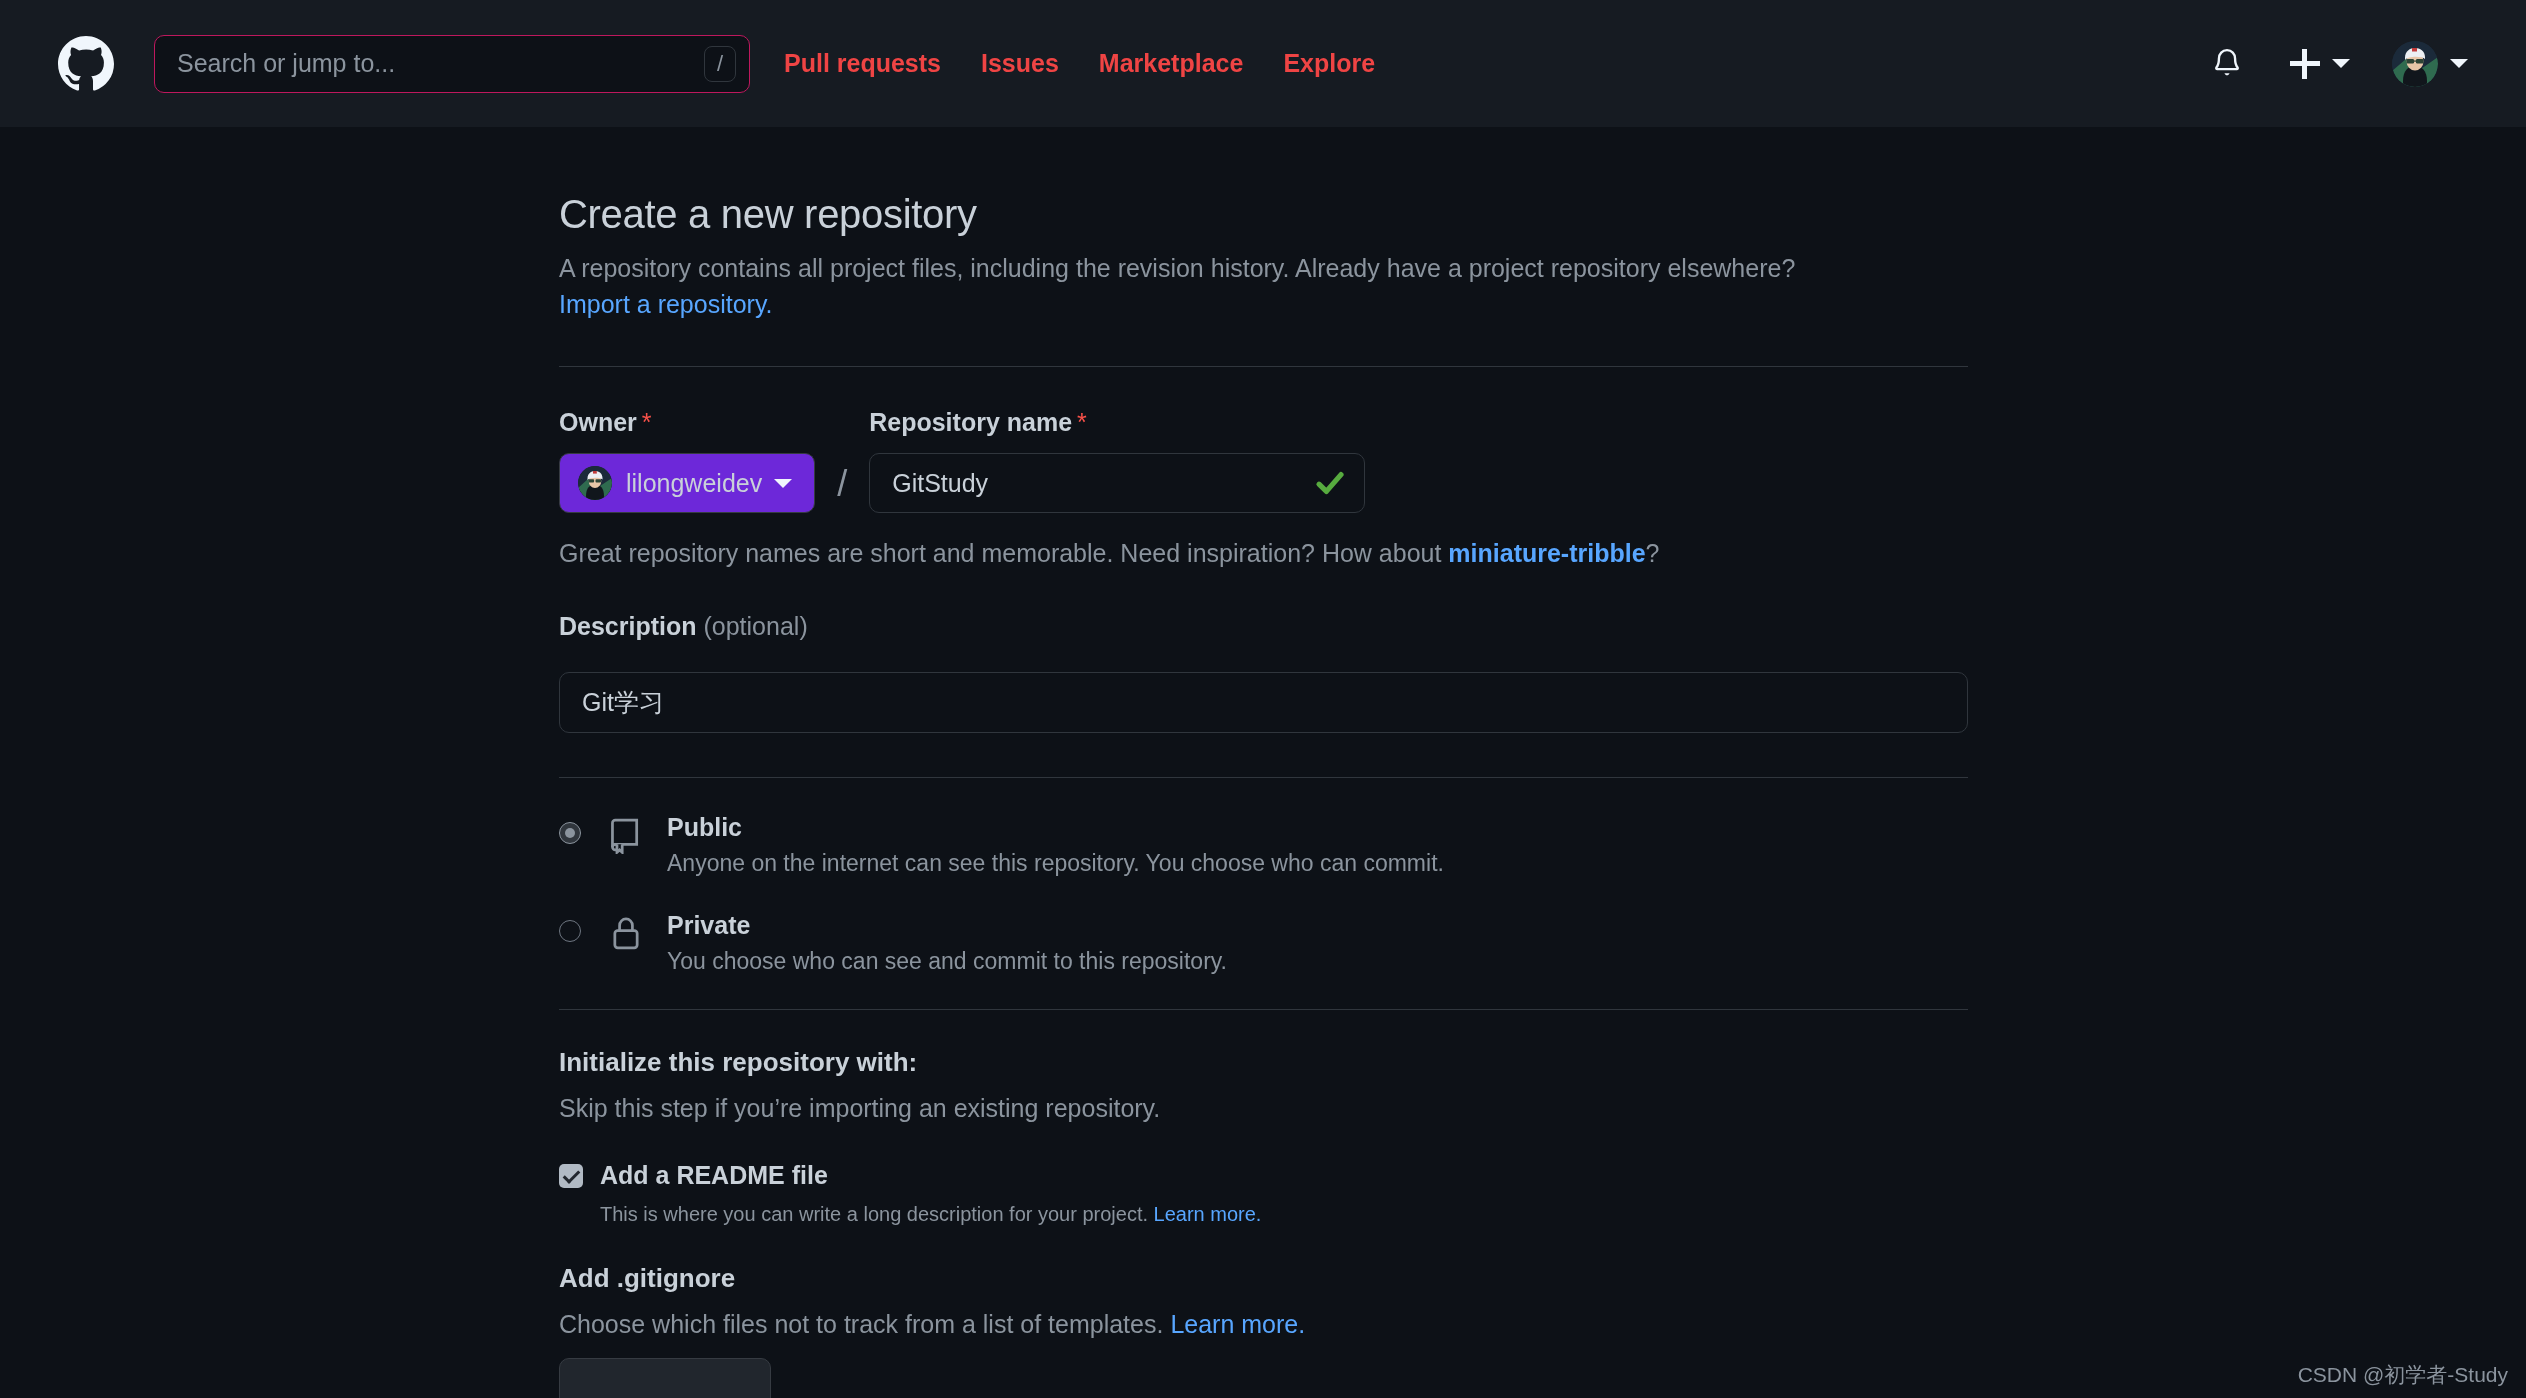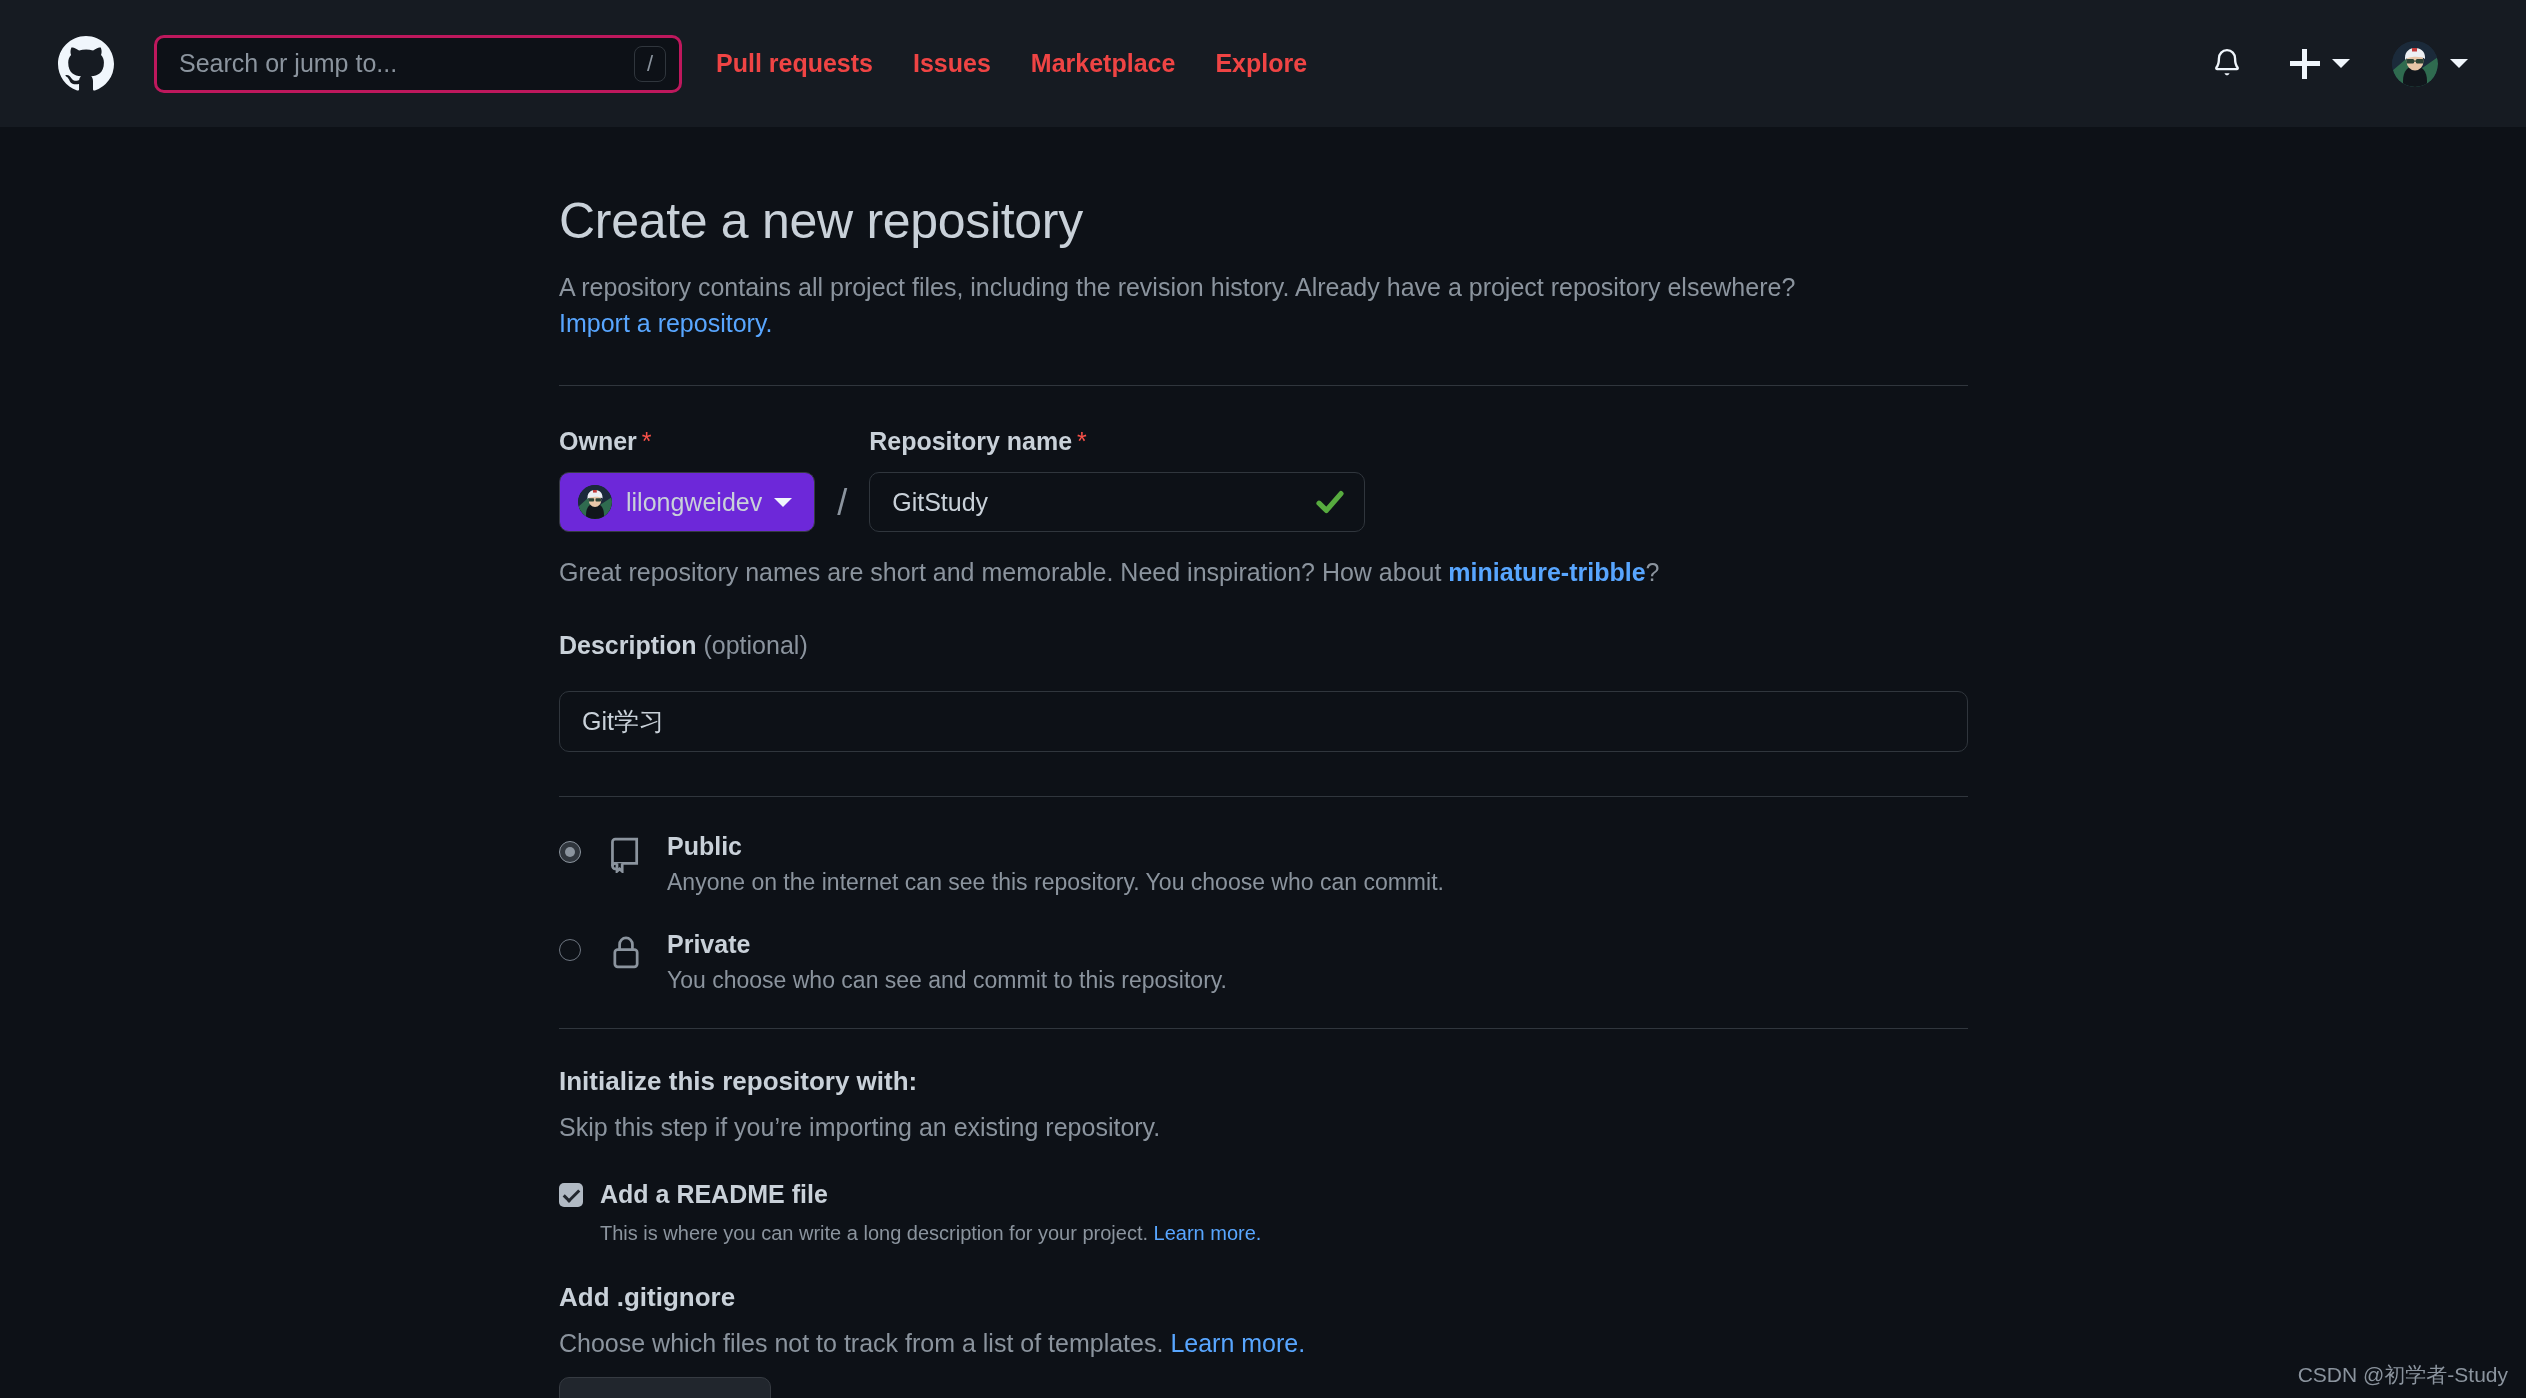--- a/index.html
+++ b/index.html
@@ -29,24 +29,24 @@
 
   .gh-logo {
     width: 56px;
     height: 56px;
     flex: 0 0 auto;
     margin-right: 40px;
   }
   .gh-logo svg { width: 56px; height: 56px; display: block; }
 
   .search-box {
-    width: 528px;
+    width: 596px;
     height: 58px;
     background: #0d1117;
-    border: 3px solid #be185d;
+    border: 1px solid #be185d;
     border-radius: 10px;
     display: flex;
     align-items: center;
     padding: 0 13px 0 22px;
     flex: 0 0 auto;
   }
   .search-input {
     flex: 1 1 auto;
     background: transparent;
     border: none;
@@ -145,25 +145,25 @@
   .avatar-sm svg { width: 34px; height: 34px; display: block; }
 
   
   .main {
     padding-top: 65px;
     padding-left: 559px;
   }
   .form-wrap { width: 1409px; }
 
   .page-title {
-    font-size: 50px;
+    font-size: 40px;
     font-weight: normal;
     color: #c9d1d9;
     letter-spacing: -0.3px;
-    margin-bottom: 20px;
+    margin-bottom: 14px;
   }
   .page-desc {
     font-size: 25px;
     color: #8b949e;
     line-height: 1.42;
     max-width: 1420px;
   }
   .link { color: #58a6ff; text-decoration: none; cursor: pointer; }
 
   .divider {

